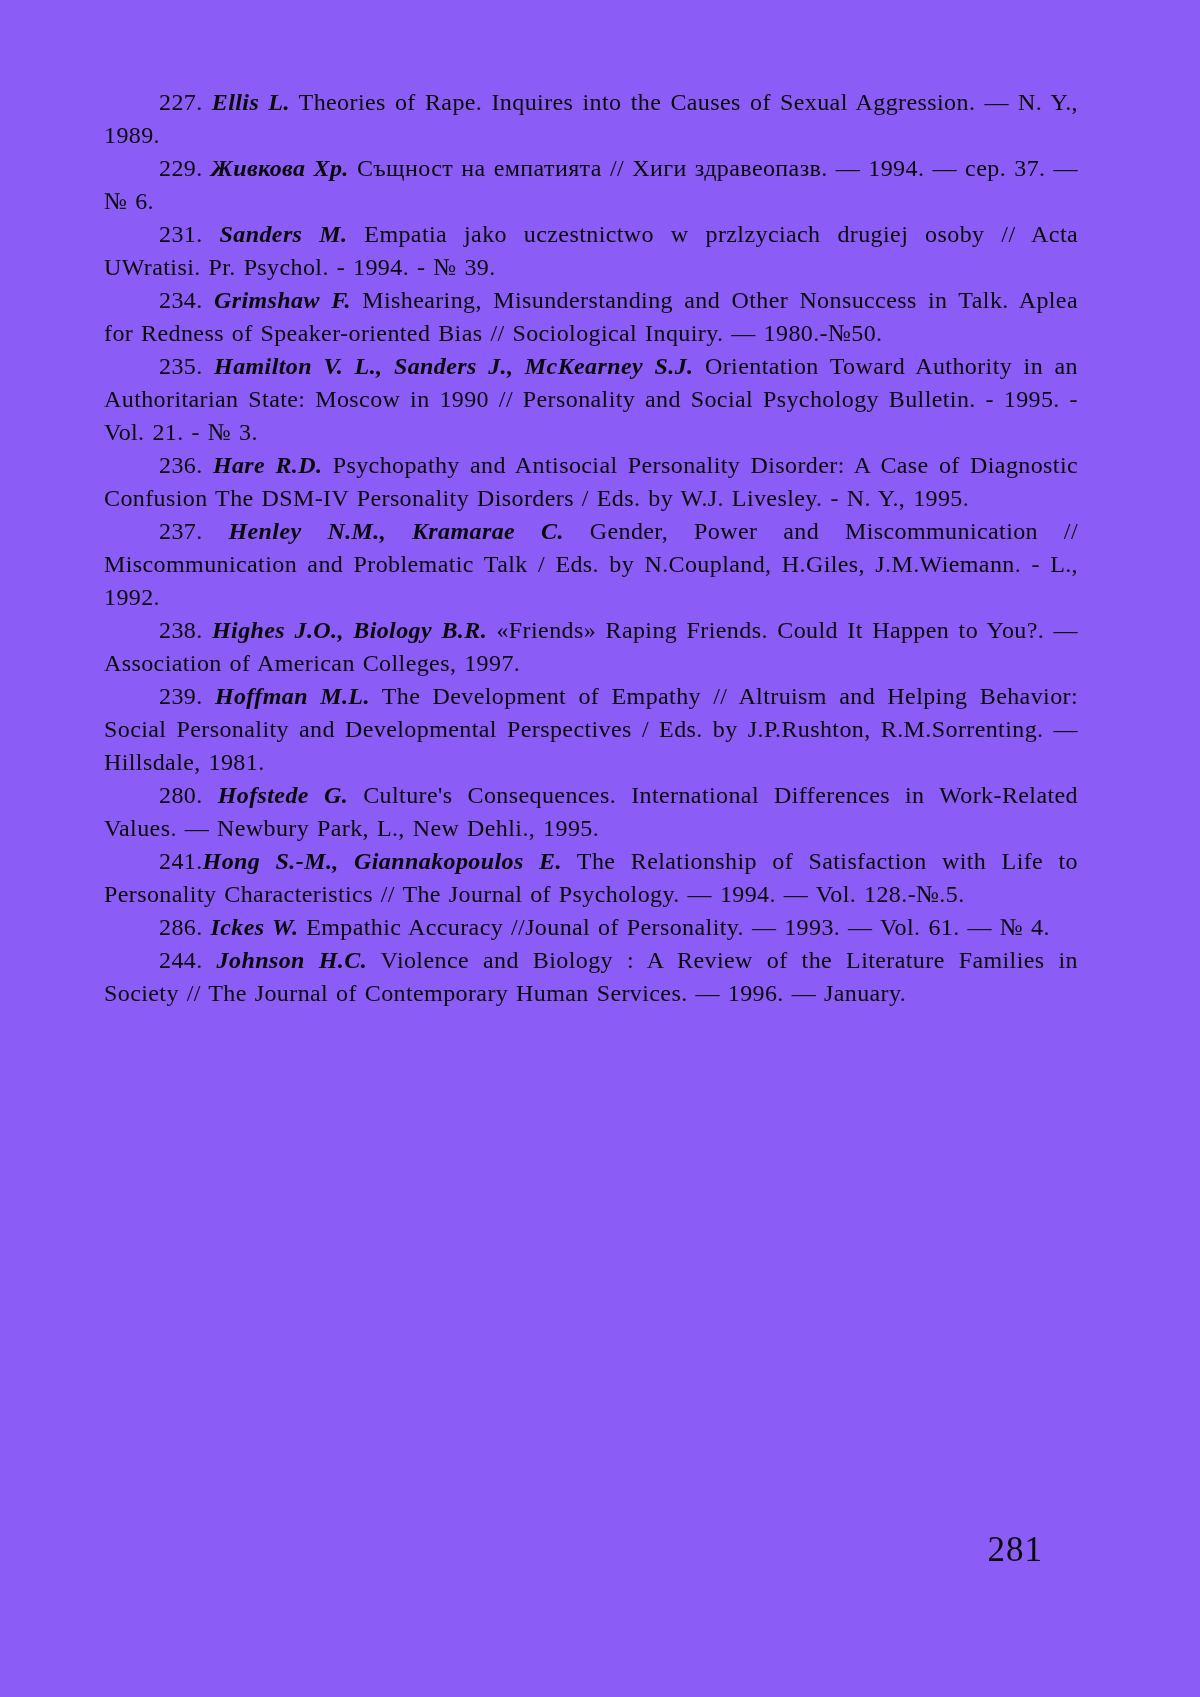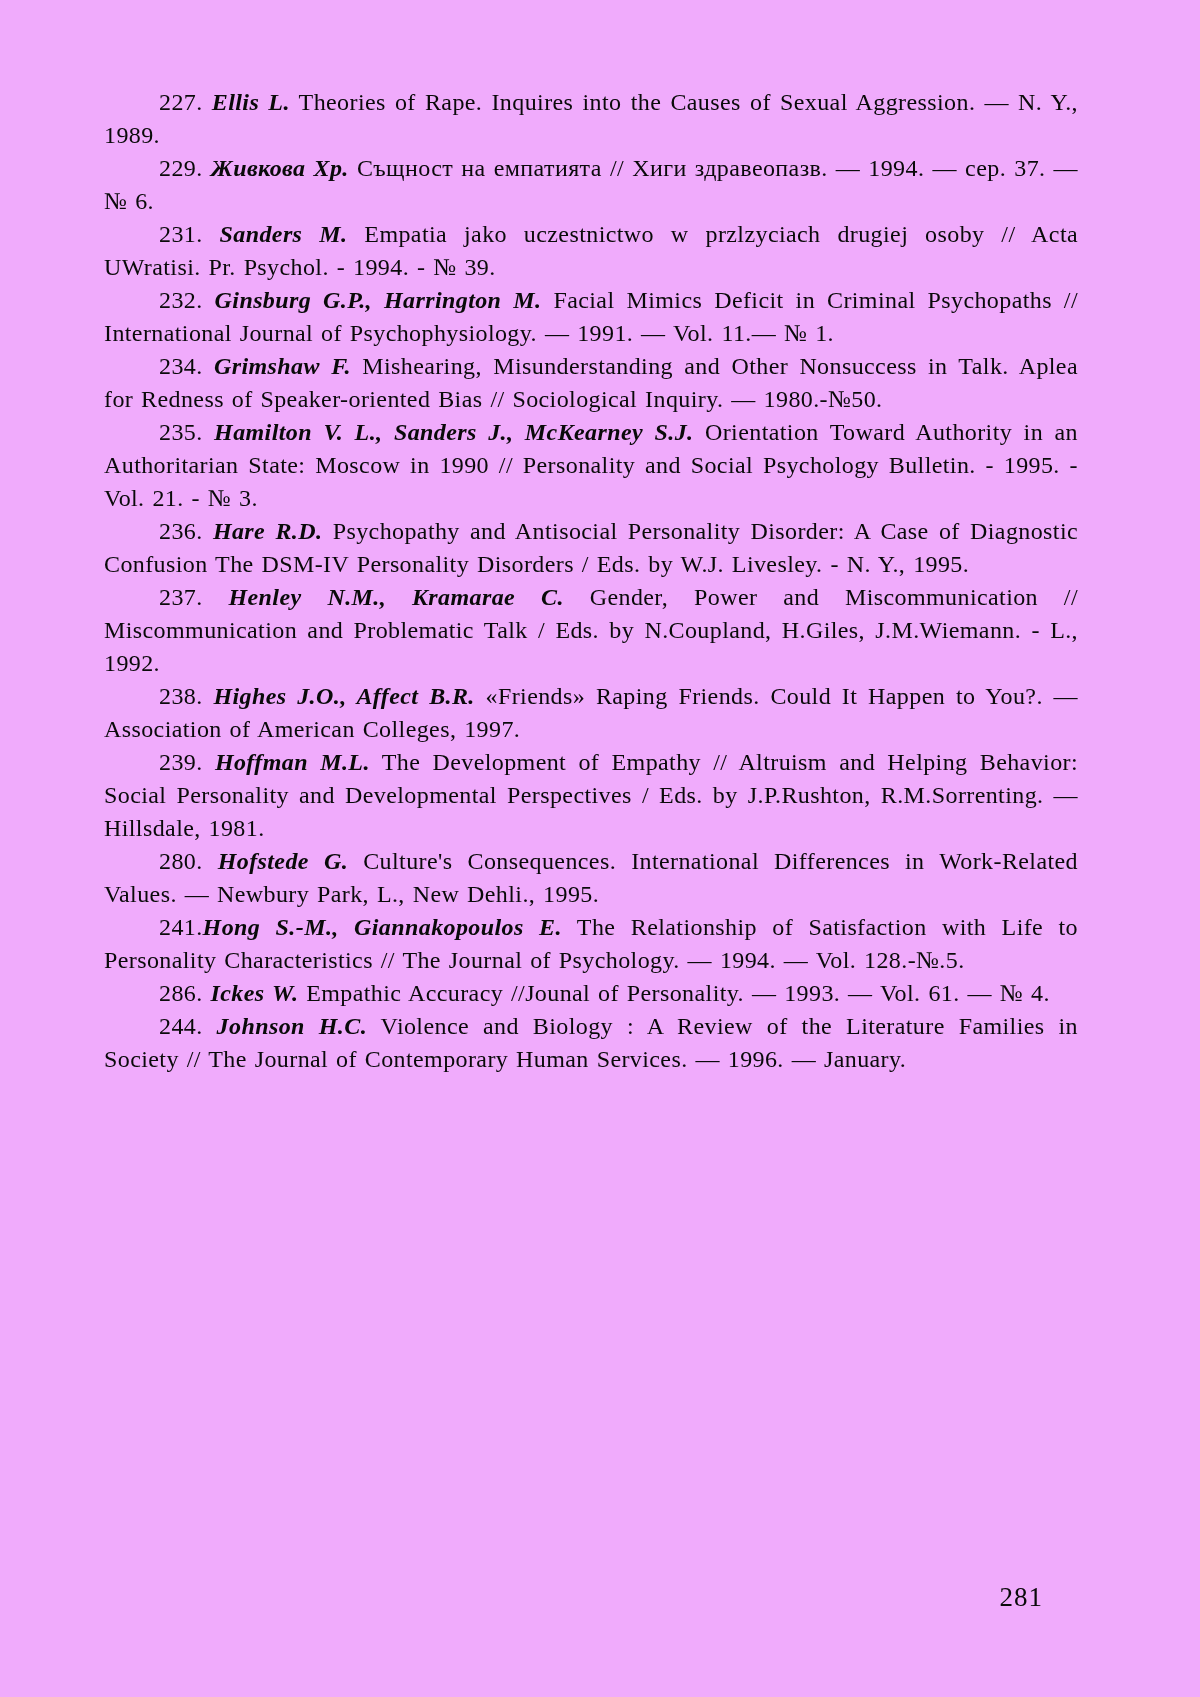--- a/index.html
+++ b/index.html
@@ -4,21 +4,21 @@
 <style>
   html, body {
     margin: 0;
     padding: 0;
     background: #ffffff;
   }
   .page {
     position: relative;
     width: 1200px;
     height: 1697px;
-    background: #f0abfc;
+    background: #8b5cf6;
     color: #0a0a0a;
     font-family: "Liberation Serif", "DejaVu Serif", serif;
     overflow: hidden;
   }
   .refs {
     position: absolute;
     left: 104px;
     top: 86px;
     width: 974px;
   }
@@ -33,51 +33,50 @@
     letter-spacing: 0.4px;
     word-spacing: 1.5px;
   }
   .ref-authors {
     font-weight: bold;
     font-style: italic;
   }
   .page-number {
     position: absolute;
     right: 157px;
-    top: 1582px;
-    font-size: 27px;
+    top: 1530px;
+    font-size: 35px;
     letter-spacing: 1px;
     color: #0a0a0a;
   }
 </style>
 </head>
 <body>
 
 <div class="page">
   <div class="refs" id="refs">
   <p class="ref"><span class="ref-num">227. </span><span class="ref-authors">Ellis L.</span><span class="ref-text"> Theories of Rape. Inquires into the Causes of Sexual Aggression. — N. Y., 1989.</span></p>
 
 
   <p class="ref"><span class="ref-num">229. </span><span class="ref-authors">Живкова Хр.</span><span class="ref-text"> Същност на емпатията // Хиги здравеопазв. — 1994. — сер. 37. — № 6.</span></p>
 
 
   <p class="ref"><span class="ref-num">231. </span><span class="ref-authors">Sanders M.</span><span class="ref-text"> Empatia jako uczestnictwo w przlzyciach drugiej osoby // Acta UWratisi. Pr. Psychol. - 1994. - № 39.</span></p>
 
-  <p class="ref"><span class="ref-num">232. </span><span class="ref-authors">Ginsburg G.P., Harrington M.</span><span class="ref-text"> Facial Mimics Deficit in Criminal Psychopaths // International Journal of Psychophysiology. — 1991. — Vol. 11.— № 1.</span></p>
 
 
   <p class="ref"><span class="ref-num">234. </span><span class="ref-authors">Grimshaw F.</span><span class="ref-text"> Mishearing, Misunderstanding and Other Nonsuccess in Talk. Aplea for Redness of Speaker-oriented Bias // Sociological Inquiry. — 1980.-№50.</span></p>
 
   <p class="ref"><span class="ref-num">235. </span><span class="ref-authors">Hamilton V. L., Sanders J., McKearney S.J.</span><span class="ref-text"> Orientation Toward Authority in an Authoritarian State: Moscow in 1990 // Personality and Social Psychology Bulletin. - 1995. - Vol. 21. - № 3.</span></p>
 
   <p class="ref"><span class="ref-num">236. </span><span class="ref-authors">Hare R.D.</span><span class="ref-text"> Psychopathy and Antisocial Personality Disorder: A Case of Diagnostic Confusion The DSM-IV Personality Disorders / Eds. by W.J. Livesley. - N. Y., 1995.</span></p>
 
   <p class="ref"><span class="ref-num">237. </span><span class="ref-authors">Henley N.M., Kramarae C.</span><span class="ref-text"> Gender, Power and Miscommunication // Miscommunication and Problematic Talk / Eds. by N.Coupland, H.Giles, J.M.Wiemann. - L., 1992.</span></p>
 
-  <p class="ref"><span class="ref-num">238. </span><span class="ref-authors">Highes J.O., Affect B.R.</span><span class="ref-text"> «Friends» Raping Friends. Could It Happen to You?. — Association of American Colleges, 1997.</span></p>
+  <p class="ref"><span class="ref-num">238. </span><span class="ref-authors">Highes J.O., Biology B.R.</span><span class="ref-text"> «Friends» Raping Friends. Could It Happen to You?. — Association of American Colleges, 1997.</span></p>
 
   <p class="ref"><span class="ref-num">239. </span><span class="ref-authors">Hoffman M.L.</span><span class="ref-text"> The Development of Empathy // Altruism and Helping Behavior: Social Personality and Developmental Perspectives / Eds. by J.P.Rushton, R.M.Sorrenting. — Hillsdale, 1981.</span></p>
 
   <p class="ref"><span class="ref-num">280. </span><span class="ref-authors">Hofstede G.</span><span class="ref-text"> Culture's Consequences. International Differences in Work-Related Values. — Newbury Park, L., New Dehli., 1995.</span></p>
 
   <p class="ref"><span class="ref-num">241.</span><span class="ref-authors">Hong S.-M., Giannakopoulos E.</span><span class="ref-text"> The Relationship  of Satisfaction with Life to Personality Characteristics // The Journal of Psychology. — 1994. — Vol. 128.-№.5.</span></p>
 
 
   <p class="ref"><span class="ref-num">286. </span><span class="ref-authors">Ickes W.</span><span class="ref-text"> Empathic Accuracy //Jounal of Personality. — 1993. — Vol. 61. — № 4.</span></p>
 

